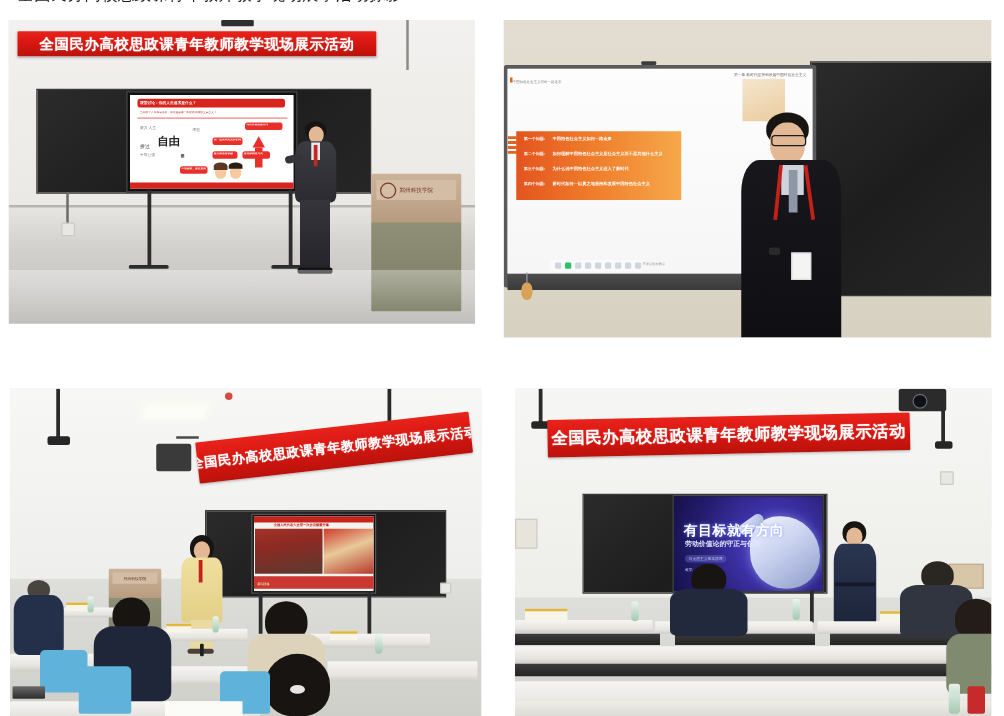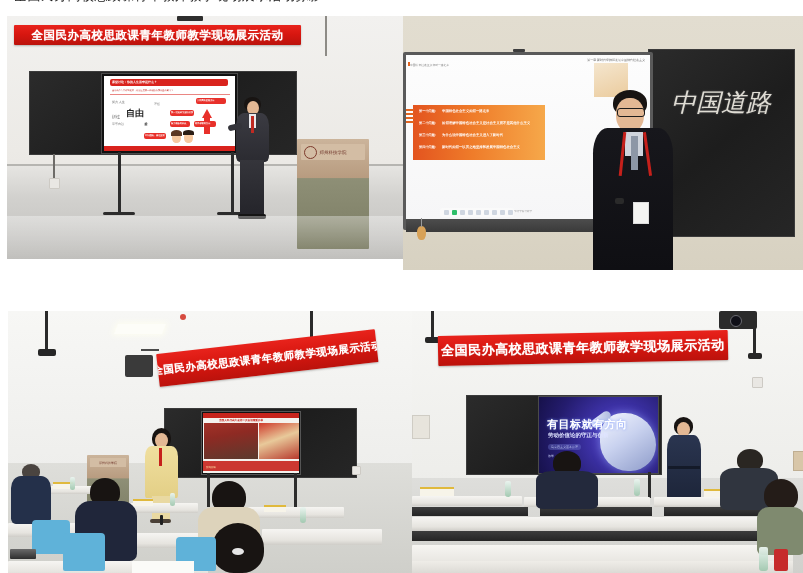--- a/index.html
+++ b/index.html
@@ -29,21 +29,20 @@
     color: #1a1a1a;
     letter-spacing: 0.4px;
     white-space: nowrap;
   }
 
   
   .photo {
     position: absolute;
     overflow: hidden;
     background: #dcdcdc;
-    padding-left: 34px;
   }
   .photo .scene {
     position: absolute;
     inset: 0;
   }
 
   
   .wall {
     position: absolute;
     inset: 0;
@@ -362,21 +361,20 @@
 
     <div style="position:absolute;left:0;top:200px;right:0;bottom:0;background:linear-gradient(180deg,rgba(255,255,255,.35),rgba(255,255,255,0));"></div>
   </div>
 </div>
 
 <div class="photo" style="left:403px; top:16px; width:390px; height:254px;">
   <div class="scene">
     <div class="wall" style="background:linear-gradient(180deg,#e2ddd0 0%,#ded8c9 60%,#d7d1c1 100%);"></div>
 
     <div class="blackboard" style="left:245px;top:33px;width:145px;height:186px;"></div>
-    <div class="chalk-text" style="left:268px;top:70px;font-size:25px;">中国道路</div>
 
     <div style="position:absolute;left:0;top:36px;width:250px;height:178px;background:#5a5a5a;border-radius:2px;"></div>
     <div class="screen" style="left:3px;top:39px;width:244px;height:164px;background:#fff;border:none;">
       <div class="slide" style="inset:0;">
         <div class="slide-white" style="background:linear-gradient(180deg,#fdfdfd 0%,#f6f6f7 100%);"></div>
 
         <div style="position:absolute;right:5px;top:3px;font-size:3px;color:#6a6a6a;white-space:nowrap;">第一章  新时代坚持和发展中国特色社会主义</div>
         <div style="position:absolute;left:4px;top:8px;font-size:2.8px;color:#8a8a8a;white-space:nowrap;">中国特色社会主义何时一路走来</div>
         <div style="position:absolute;left:2px;top:7px;width:2px;height:4px;background:#e2641f;"></div>
 

